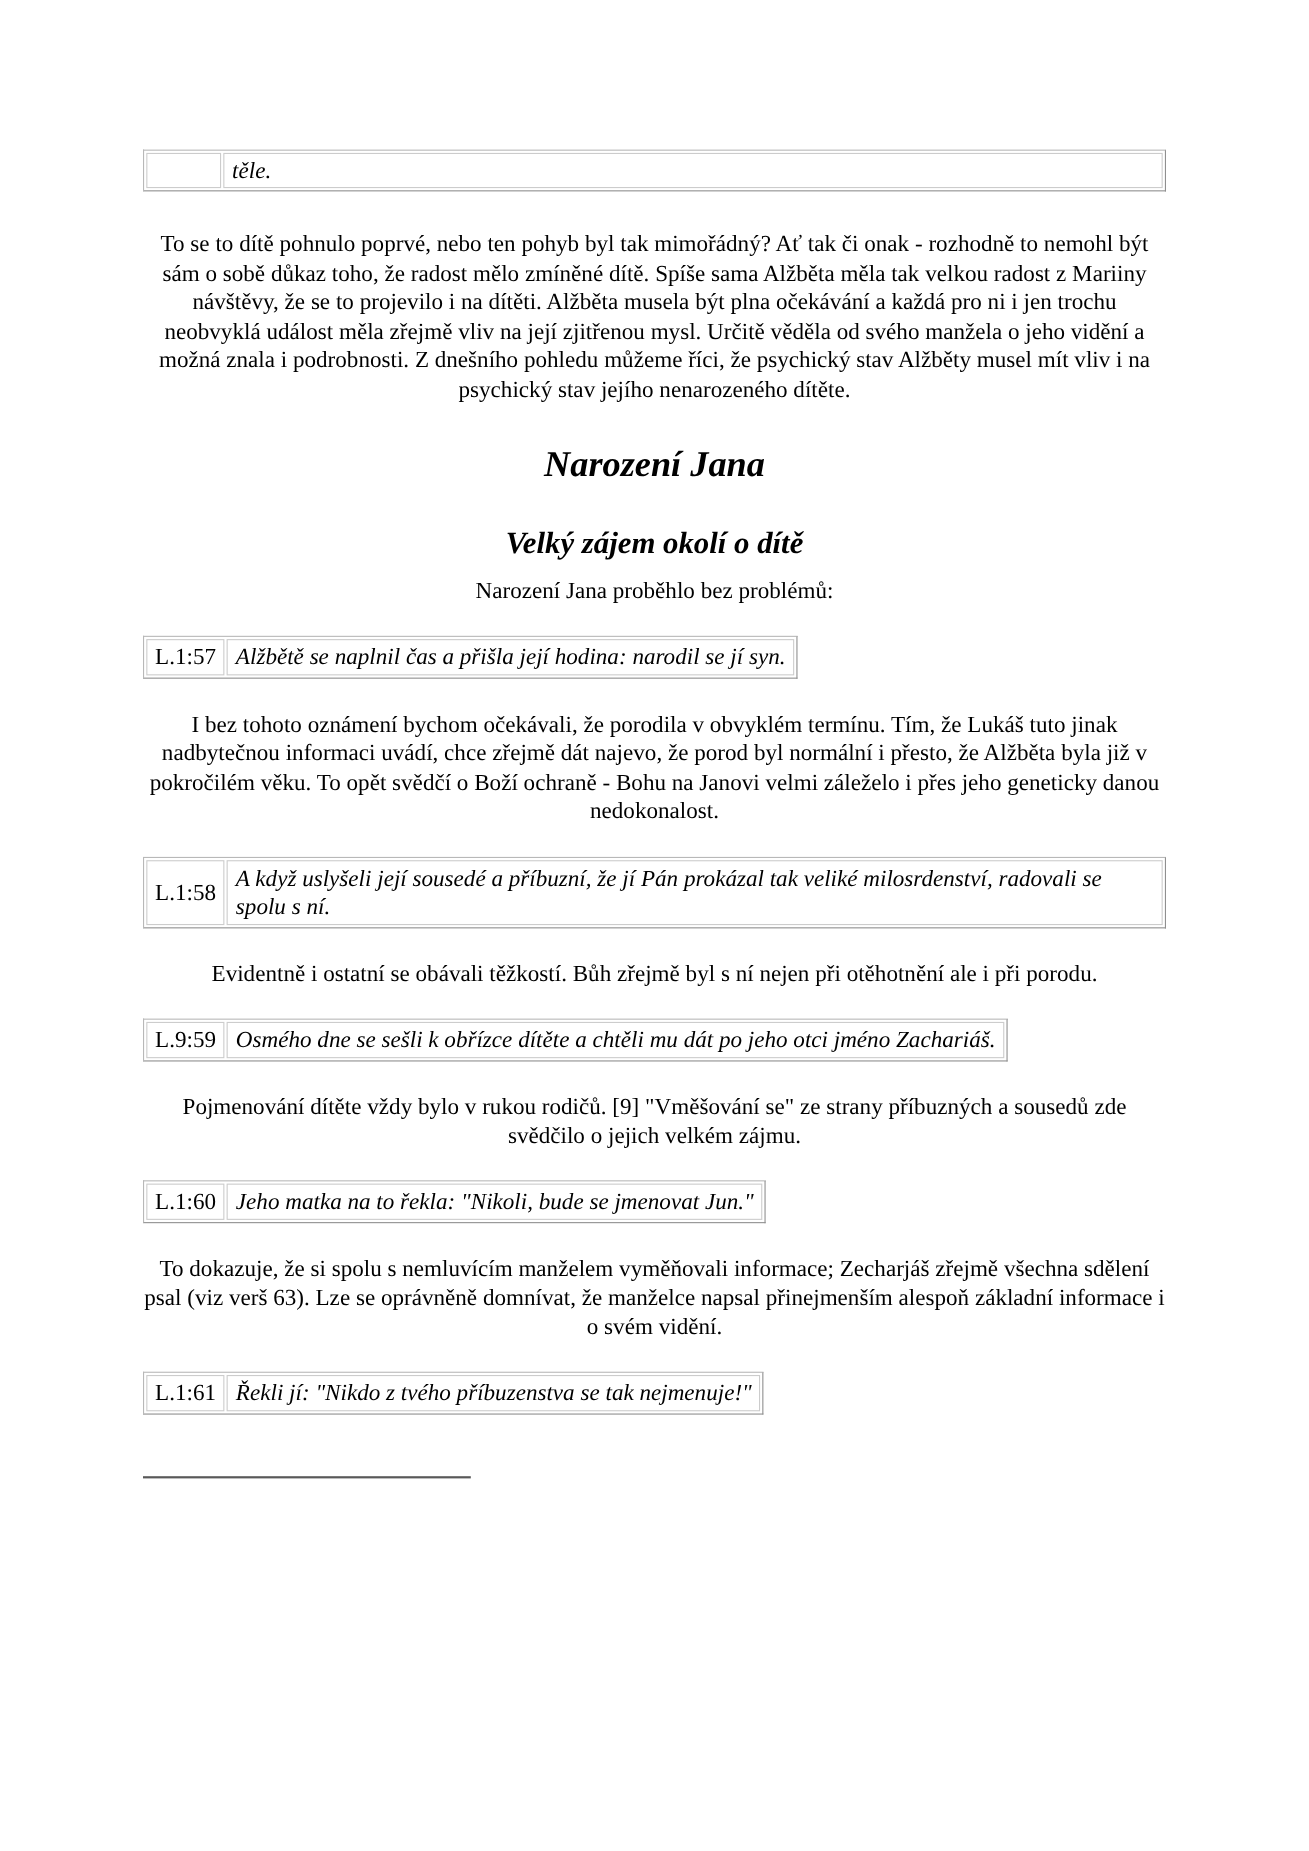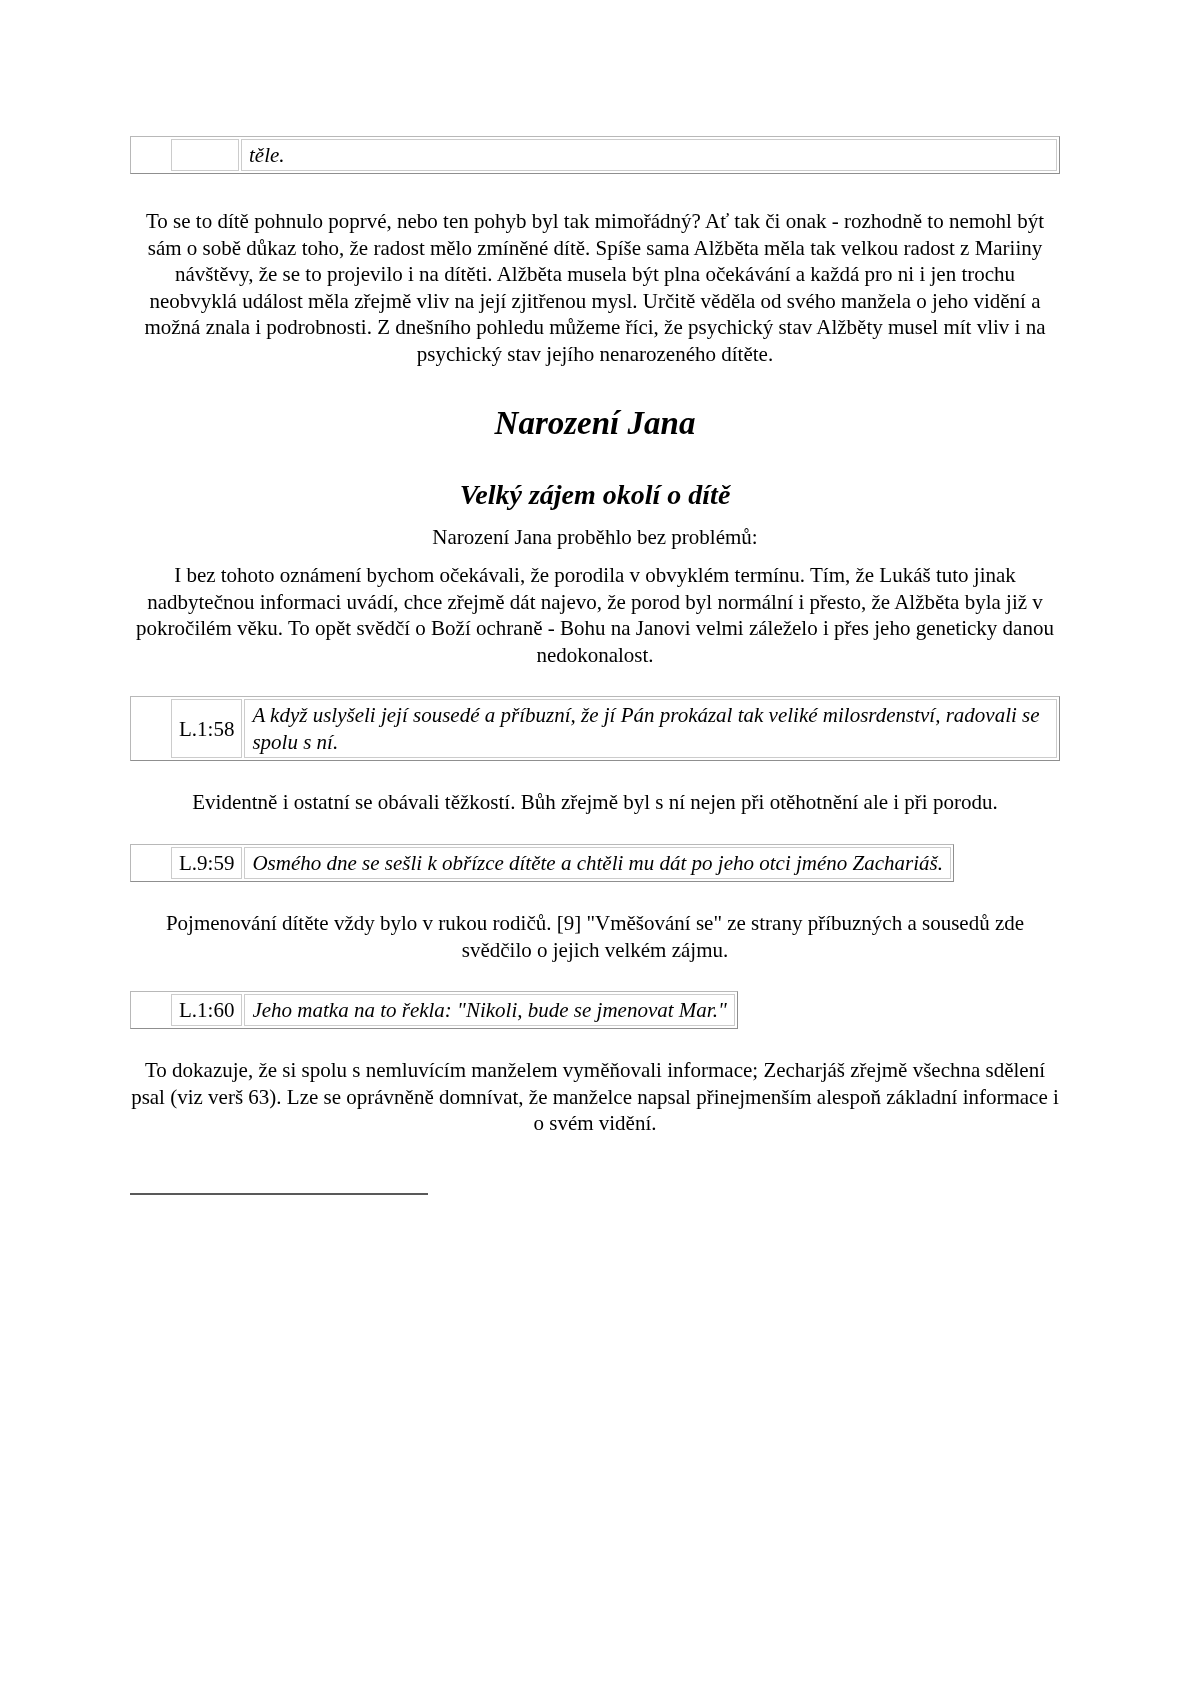--- a/index.html
+++ b/index.html
@@ -37,21 +37,20 @@
     text-align: center;
     margin: 32px 0 0 0;
   }
   table.verse-table {
     border-collapse: separate;
     border-spacing: 2px;
     border: 1px solid;
     border-color: #b8b8b8 #8f8f8f #8f8f8f #b8b8b8;
     background: #ffffff;
     margin: 28px 0;
-    padding-left: 38px;
   }
   table.verse-table td {
     border: 1px solid #cccccc;
     padding: 2px 7px;
     vertical-align: middle;
   }
   td.ref-cell {
     white-space: nowrap;
     font-style: normal;
     min-width: 52px;
@@ -88,20 +87,28 @@
     </table>
 
   <p class="para">To se to dítě pohnulo poprvé, nebo ten pohyb byl tak mimořádný? Ať tak či onak - rozhodně to nemohl být sám o sobě důkaz toho, že radost mělo zmíněné dítě. Spíše sama Alžběta měla tak velkou radost z Mariiny návštěvy, že se to projevilo i na dítěti. Alžběta musela být plna očekávání a každá pro ni i jen trochu neobvyklá událost měla zřejmě vliv na její zjitřenou mysl. Určitě věděla od svého manžela o jeho vidění a možná znala i podrobnosti. Z dnešního pohledu můžeme říci, že psychický stav Alžběty musel mít vliv i na psychický stav jejího nenarozeného dítěte.</p>
 
   <h1 class="heading">Narození Jana</h1>
 
   <h2 class="subheading">Velký zájem okolí o dítě</h2>
 
   <p class="para">Narození Jana proběhlo bez problémů:</p>
 
+  <table class="verse-table">
+    <tbody>
+        <tr>
+      <td class="ref-cell">L.1:57</td>
+      <td class="text-cell">Alžbětě se naplnil čas a přišla její hodina: narodil se jí syn.</td>
+    </tr>
+  </tbody>
+    </table>
 
   <p class="para">I bez tohoto oznámení bychom očekávali, že porodila v obvyklém termínu. Tím, že Lukáš tuto jinak nadbytečnou informaci uvádí, chce zřejmě dát najevo, že porod byl normální i přesto, že Alžběta byla již v pokročilém věku. To opět svědčí o Boží ochraně - Bohu na Janovi velmi záleželo i přes jeho geneticky danou nedokonalost.</p>
 
   <table class="verse-table">
     <tbody>
         <tr>
       <td class="ref-cell">L.1:58</td>
       <td class="text-cell">A když uslyšeli její sousedé a příbuzní, že jí Pán prokázal tak veliké milosrdenství, radovali se spolu s ní.</td>
     </tr>
   </tbody>
@@ -117,24 +124,32 @@
     </tr>
   </tbody>
     </table>
 
   <p class="para">Pojmenování dítěte vždy bylo v rukou rodičů. [9] "Vměšování se" ze strany příbuzných a sousedů zde svědčilo o jejich velkém zájmu.</p>
 
   <table class="verse-table">
     <tbody>
         <tr>
       <td class="ref-cell">L.1:60</td>
-      <td class="text-cell">Jeho matka na to řekla: "Nikoli, bude se jmenovat Mar."</td>
+      <td class="text-cell">Jeho matka na to řekla: "Nikoli, bude se jmenovat Jun."</td>
     </tr>
   </tbody>
     </table>
 
   <p class="para">To dokazuje, že si spolu s nemluvícím manželem vyměňovali informace; Zecharjáš zřejmě všechna sdělení psal (viz verš 63). Lze se oprávněně domnívat, že manželce napsal přinejmenším alespoň základní informace i o svém vidění.</p>
 
+  <table class="verse-table">
+    <tbody>
+        <tr>
+      <td class="ref-cell">L.1:61</td>
+      <td class="text-cell">Řekli jí: "Nikdo z tvého příbuzenstva se tak nejmenuje!"</td>
+    </tr>
+  </tbody>
+    </table>
 
 
   <div class="footnote-rule"></div>
 
 </div>
 
 </body></html>

